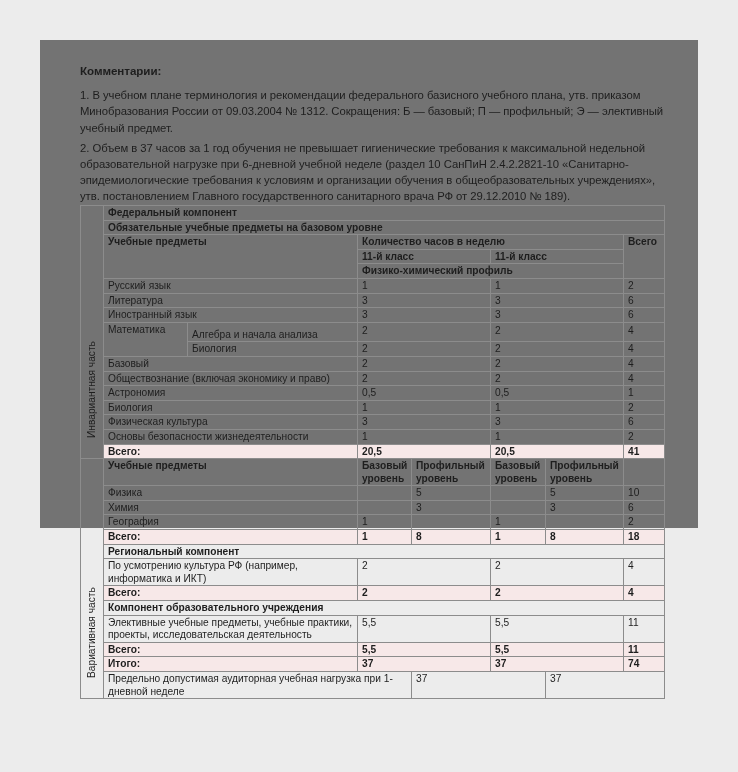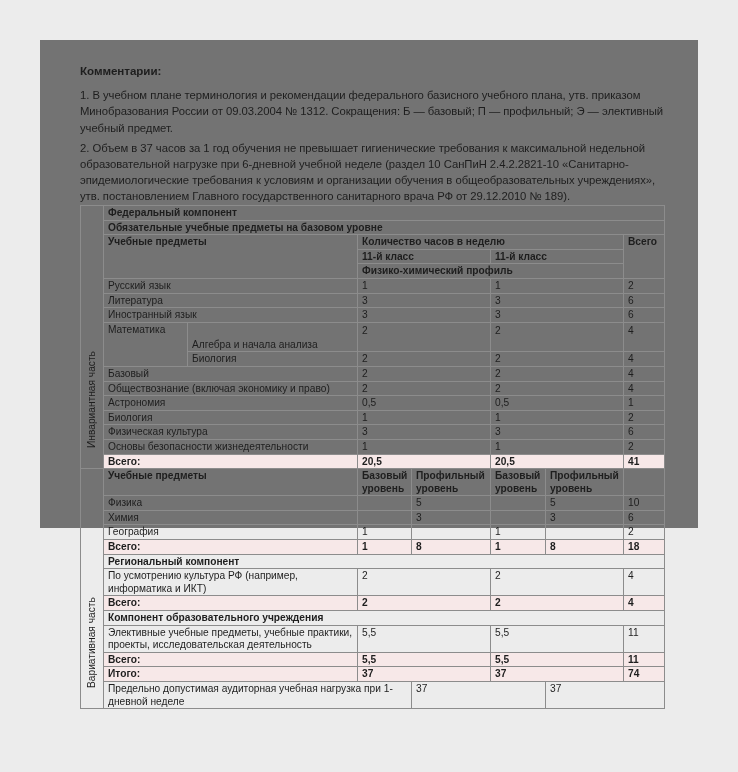--- a/index.html
+++ b/index.html
@@ -90,21 +90,21 @@
     </tr>
     <tr class="r">
       <td colspan="2">Иностранный язык</td>
       <td colspan="2">3</td>
       <td colspan="2">3</td>
       <td>6</td>
     </tr>
 
     <tr>
       <td rowspan="2">Математика</td>
-      <td style="padding-top:16px">Алгебра и начала анализа</td>
+      <td style="padding-top:6px">Алгебра и начала анализа</td>
       <td colspan="2" style="padding-top:2px">2</td>
       <td colspan="2" style="padding-top:2px">2</td>
       <td style="padding-top:2px">4</td>
     </tr>
     <tr>
       <td>Биология</td>
       <td colspan="2">2</td>
       <td colspan="2">2</td>
       <td>4</td>
     </tr>

